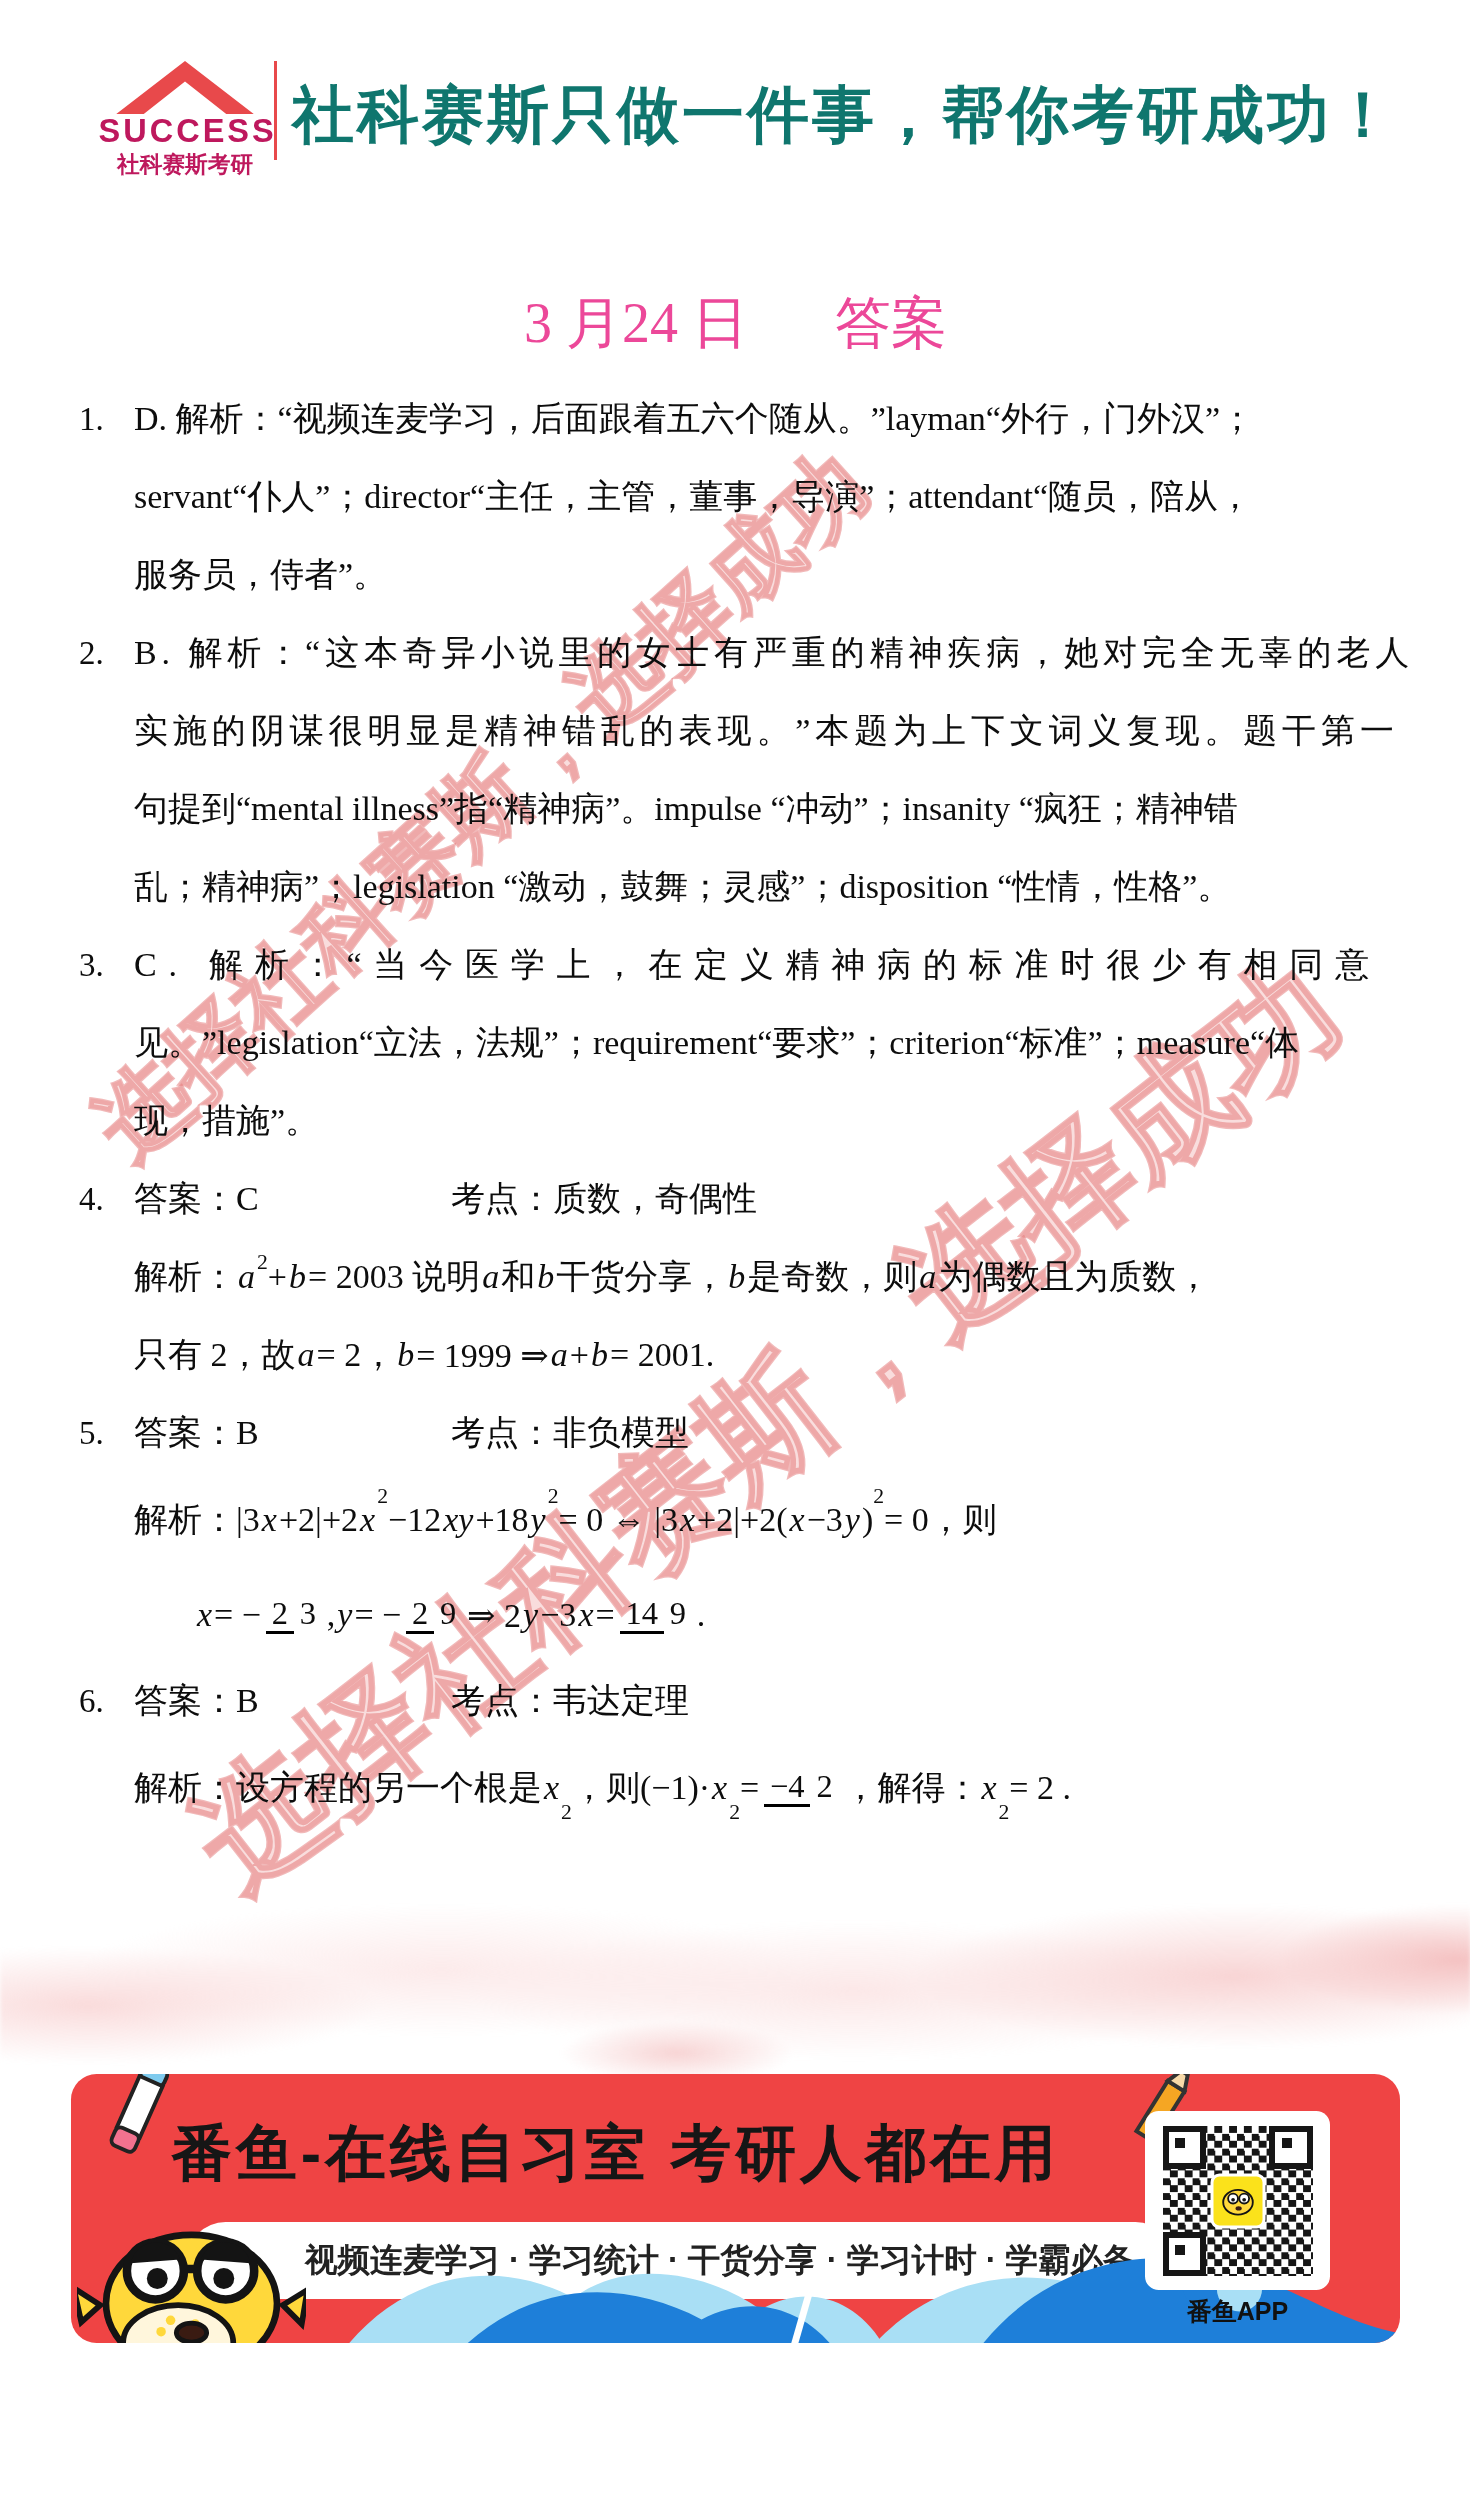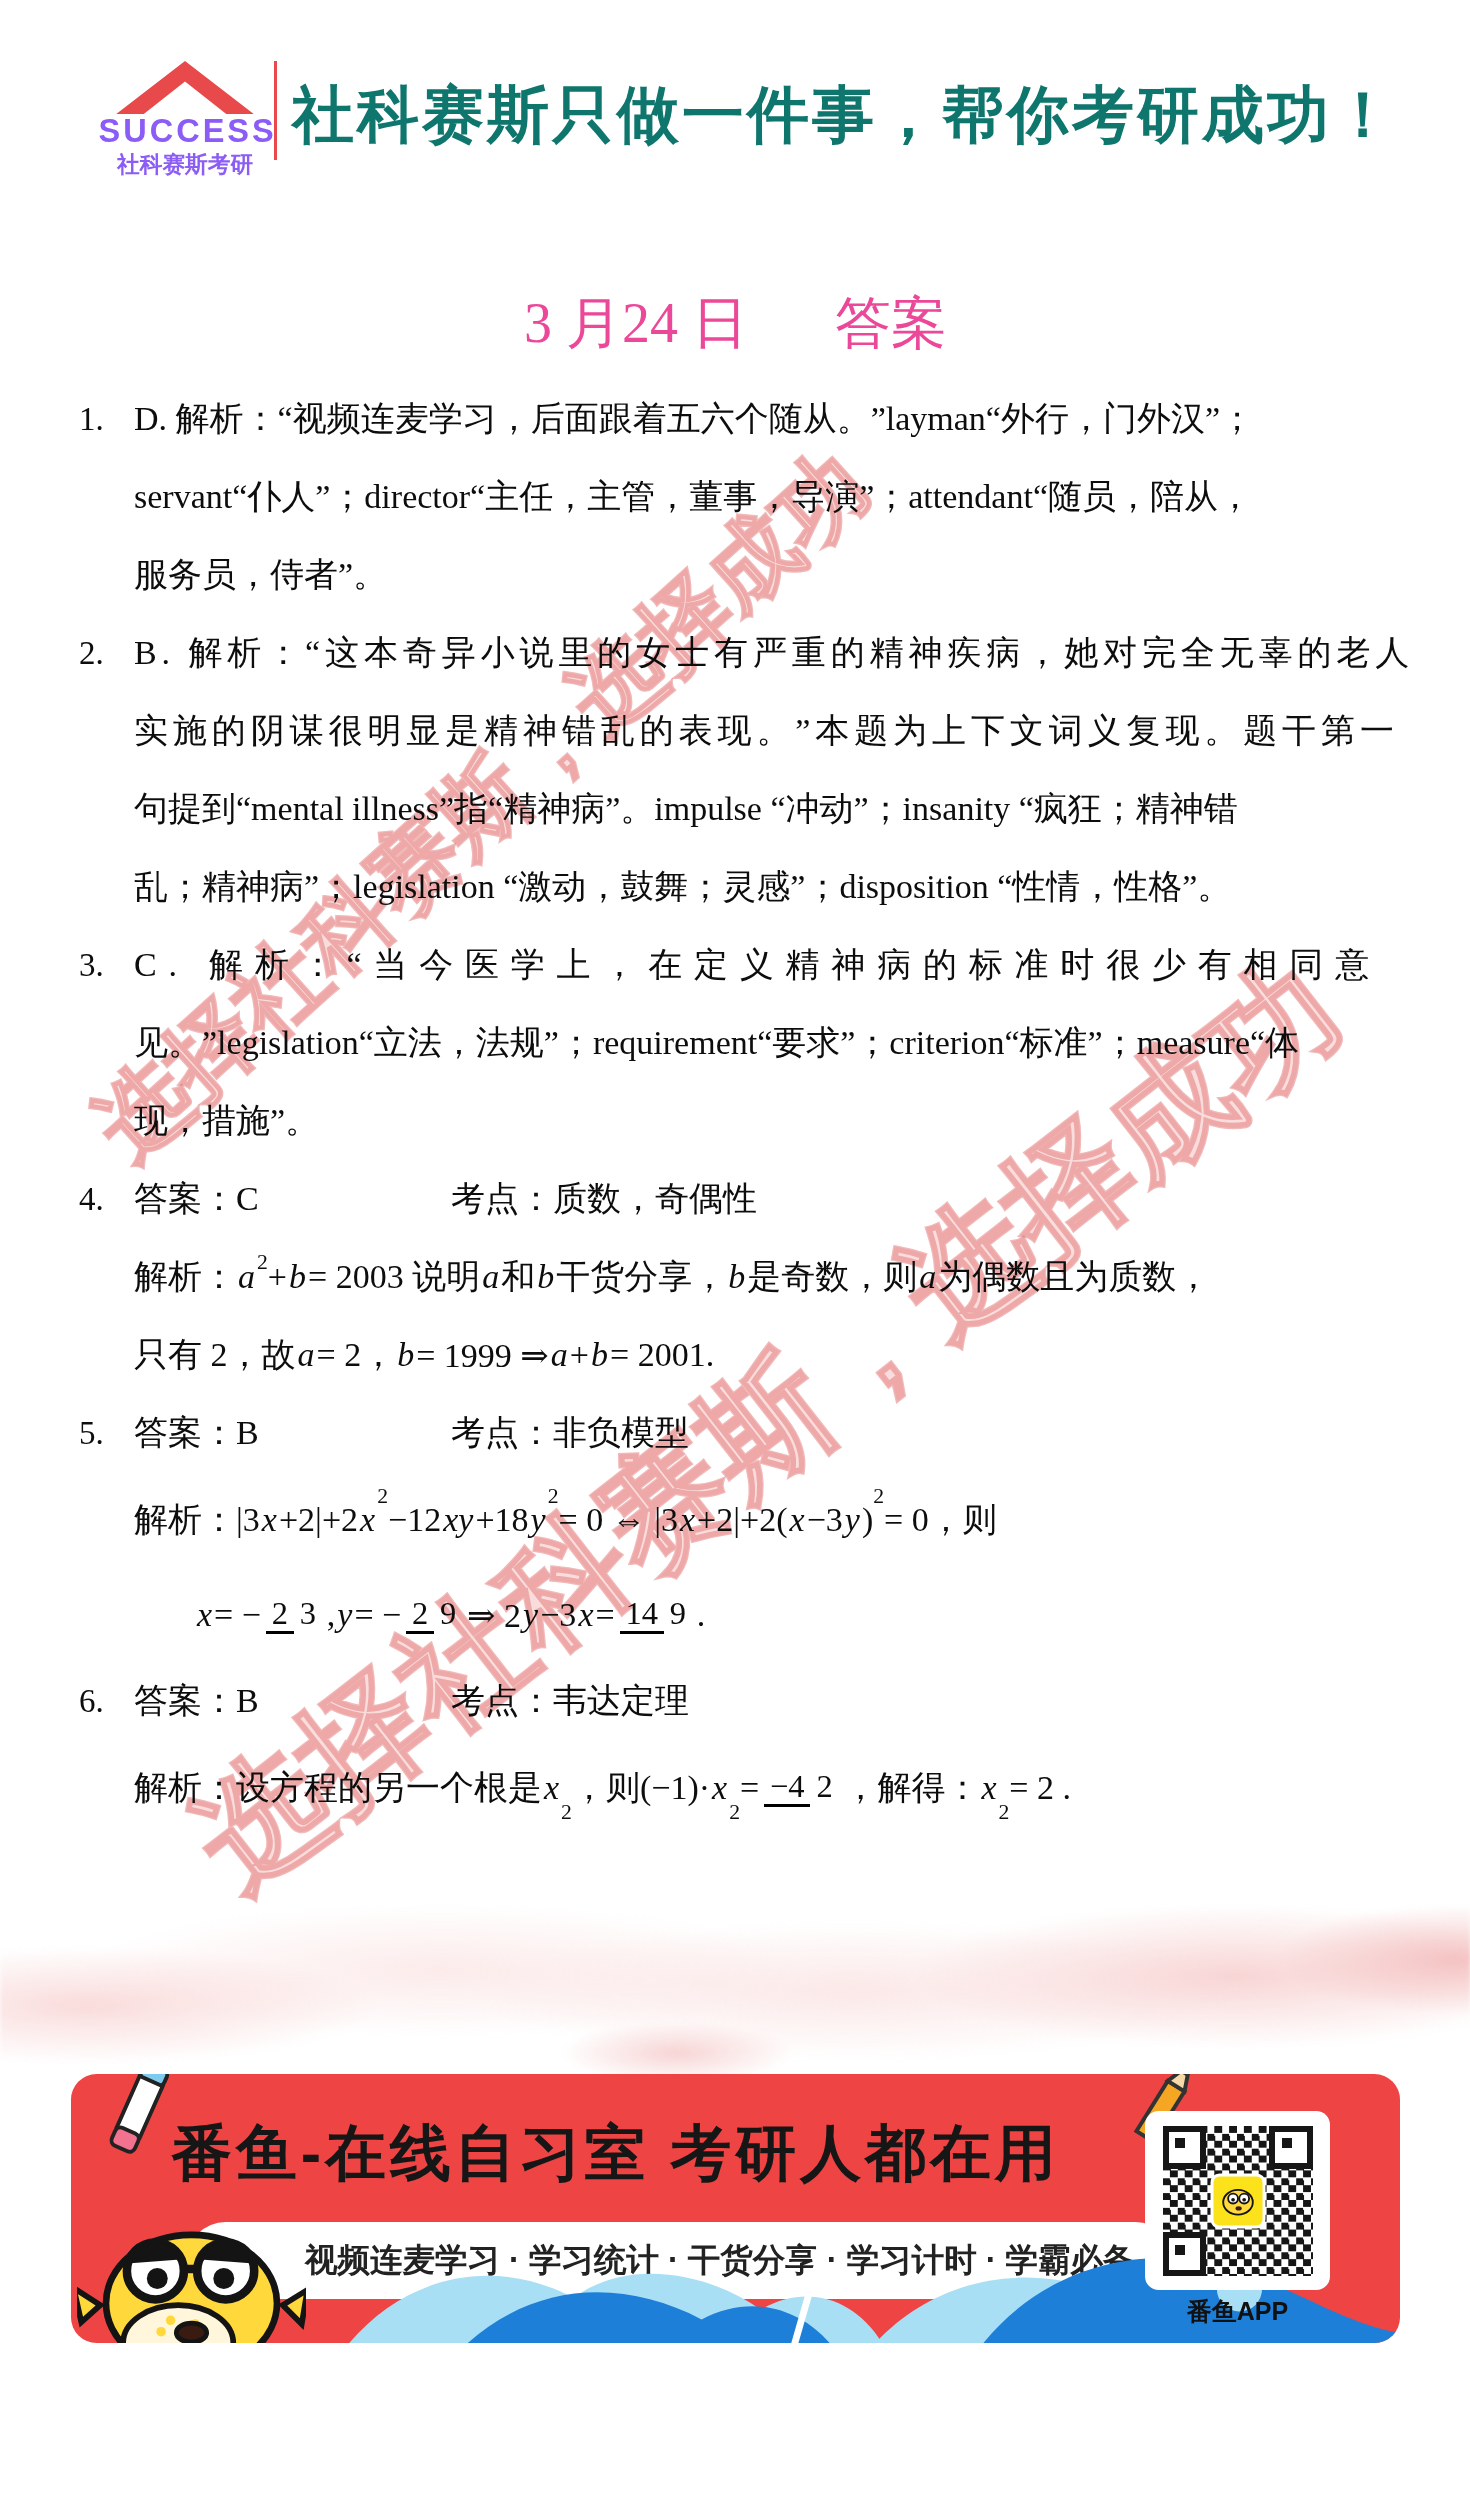--- a/index.html
+++ b/index.html
@@ -1,21 +1,21 @@
 <!DOCTYPE html>
 <html><head>
 <meta charset="utf-8">
 <style>
   html,body{margin:0;padding:0;background:#888;}
   .page{position:relative;width:1471px;height:2509px;background:#ffffff;overflow:hidden;
         font-family:"Liberation Serif","DejaVu Serif",serif;color:#0d0d0d;margin:0 auto;}
 
   
   .header{position:absolute;left:71px;top:57px;width:1359px;height:108px;}
-  .logo{position:absolute;left:27.6px;top:2px;width:173px;text-align:center;color:#8b5cf6;}
+  .logo{position:absolute;left:27.6px;top:2px;width:173px;text-align:center;color:#be185d;}
   .logo svg{display:block;margin:0 auto;}
   .brand{font-family:"Liberation Sans","DejaVu Sans",sans-serif;font-weight:bold;
          font-size:32.5px;letter-spacing:3px;line-height:1.05;}
   .logosub{font-family:"Liberation Sans","DejaVu Sans",sans-serif;font-weight:bold;font-size:22.7px;margin-top:1px;}
   .hdivider{position:absolute;left:203px;top:3.9px;width:3px;height:99px;background:#e8494b;}
   .slogan{position:absolute;left:221px;top:15.8px;font-family:"Liberation Sans","DejaVu Sans",sans-serif;
           font-weight:900;font-size:62px;letter-spacing:3px;color:#0f766e;white-space:nowrap;}
 
   
   .title{position:absolute;left:0;top:286px;width:100%;text-align:center;font-size:56px;color:#ec4899;}

